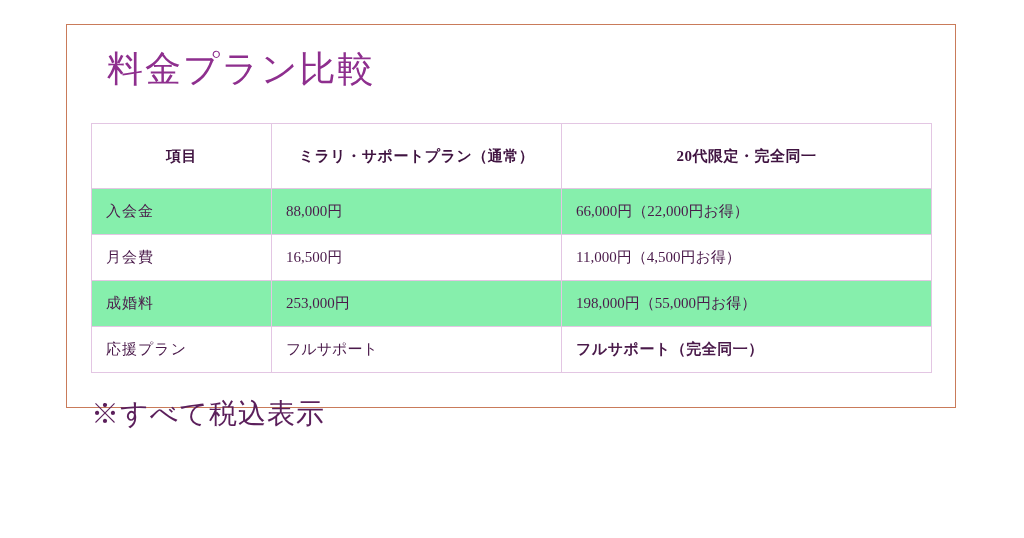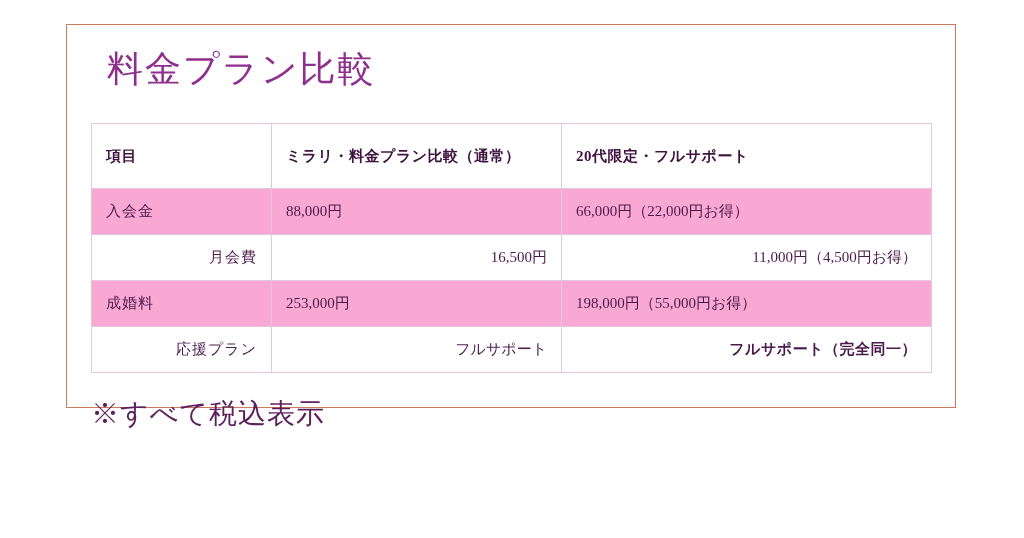--- a/index.html
+++ b/index.html
@@ -66,28 +66,28 @@
     white-space: nowrap;
     overflow: hidden;
   }
 
   table.compare thead th {
     font-weight: bold;
     color: #3f1340;
     background: #ffffff;
     height: 40px;
     letter-spacing: 0.5px;
+    text-align: center;
   }
 
   table.compare tbody tr.shaded td {
-    background: #f9a8d4;
+    background: #86efac;
   }
   table.compare tbody tr.plain td {
     background: #ffffff;
-    text-align: right;
   }
 
   table.compare tbody td.label {
     color: #4a1a4a;
     letter-spacing: 1px;
   }
 
   table.compare tbody td.strong {
     font-weight: bold;
     letter-spacing: 0.5px;
@@ -113,22 +113,22 @@
   <div class="table-wrap">
     <table class="compare">
       <colgroup>
         <col class="c1">
           <col class="c2">
           <col class="c3">
       </colgroup>
       <thead>
         <tr>
           <th>項目</th>
-          <th>ミラリ・料金プラン比較（通常）</th>
-          <th>20代限定・フルサポート</th>
+          <th>ミラリ・サポートプラン（通常）</th>
+          <th>20代限定・完全同一</th>
         </tr>
       </thead>
       <tbody>
         <tr class="shaded">
           <td class="label">入会金</td>
           <td>88,000円</td>
           <td>66,000円（22,000円お得）</td>
         </tr>
         <tr class="plain">
           <td class="label">月会費</td>

